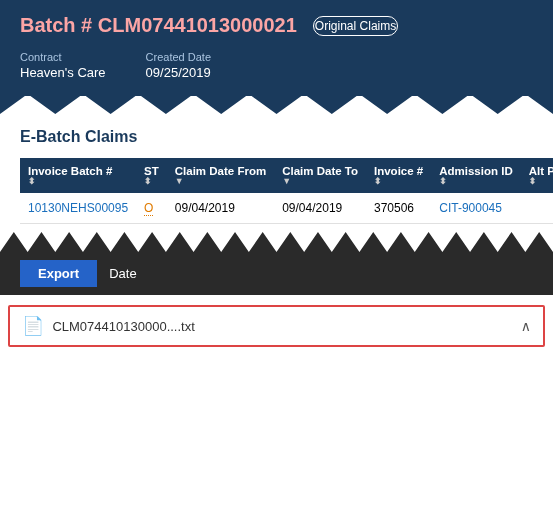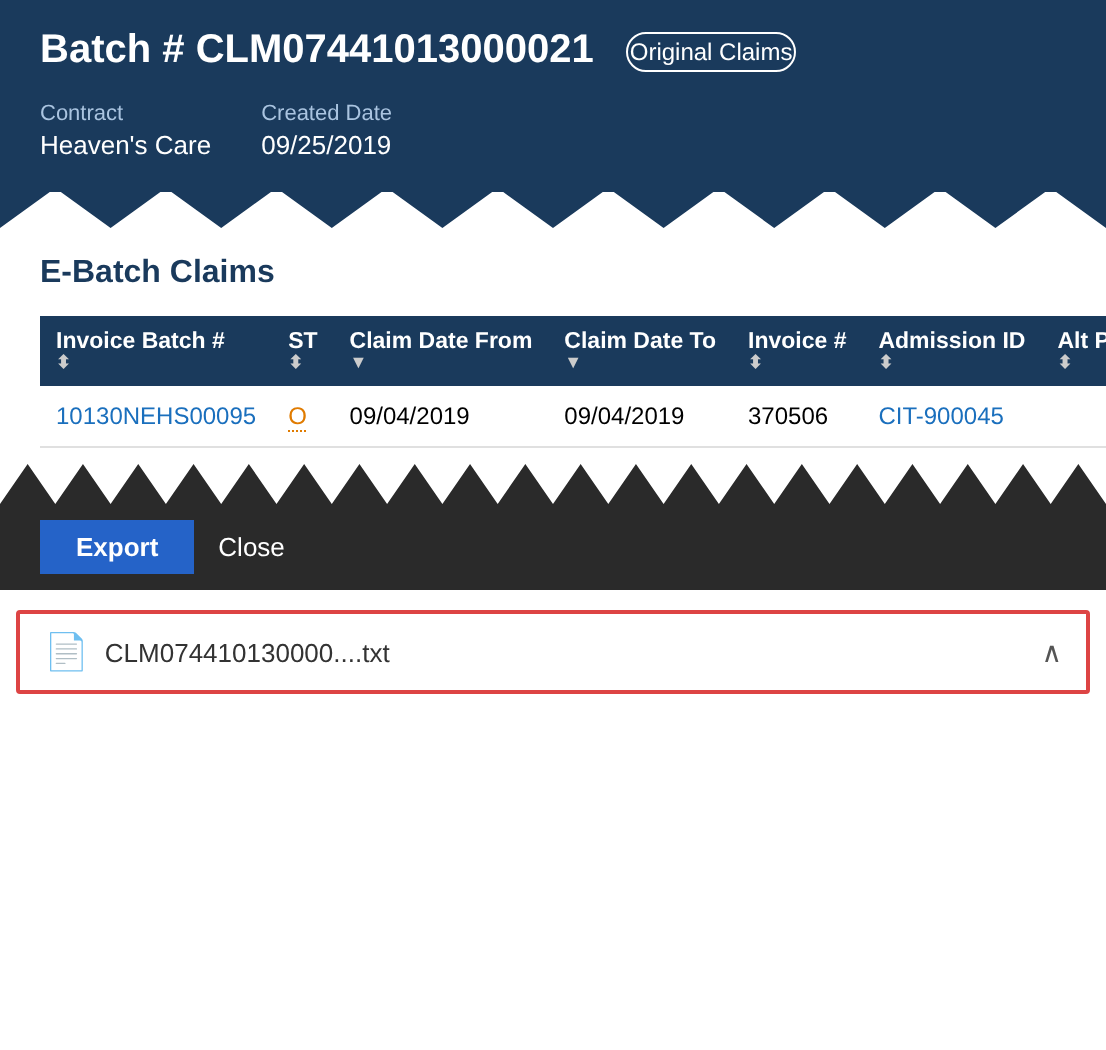--- a/index.html
+++ b/index.html
@@ -20,34 +20,34 @@
     }
     .header-top {
       display: flex;
       align-items: center;
       gap: 16px;
       margin-bottom: 14px;
     }
     .batch-title {
       font-size: 20px;
       font-weight: bold;
-      color: #ffffff;
+      color: #fca5a5;
     }
     .original-claims-badge {
       border: 1.5px solid #fff;
       color: #fff;
       background: transparent;
       border-radius: 12px;
       padding: 2px 1px;
       font-size: 12px;
       cursor: pointer;
     }
     .header-meta {
       display: flex;
-      gap: 25px;
+      gap: 40px;
     }
     .meta-group label {
       display: block;
       font-size: 11px;
       color: #aac4e0;
       margin-bottom: 2px;
     }
     .meta-group span {
       font-size: 13px;
       color: #fff;
@@ -288,21 +288,21 @@
         <td></td>
       </tr>
     </tbody>
   </table>
 </div>
 
 <div class="zigzag-bottom"></div>
 
 <div class="footer-bar">
   <button class="btn-export">Export</button>
-  <button class="btn-close">Close</button>
+  <button class="btn-close">Date</button>
 </div>
 
 <div class="file-bar">
   <div class="file-left">
     <span class="file-icon">📄</span>
     <span class="file-name">CLM074410130000....txt</span>
   </div>
   <span class="file-chevron">∧</span>
 </div>
 

